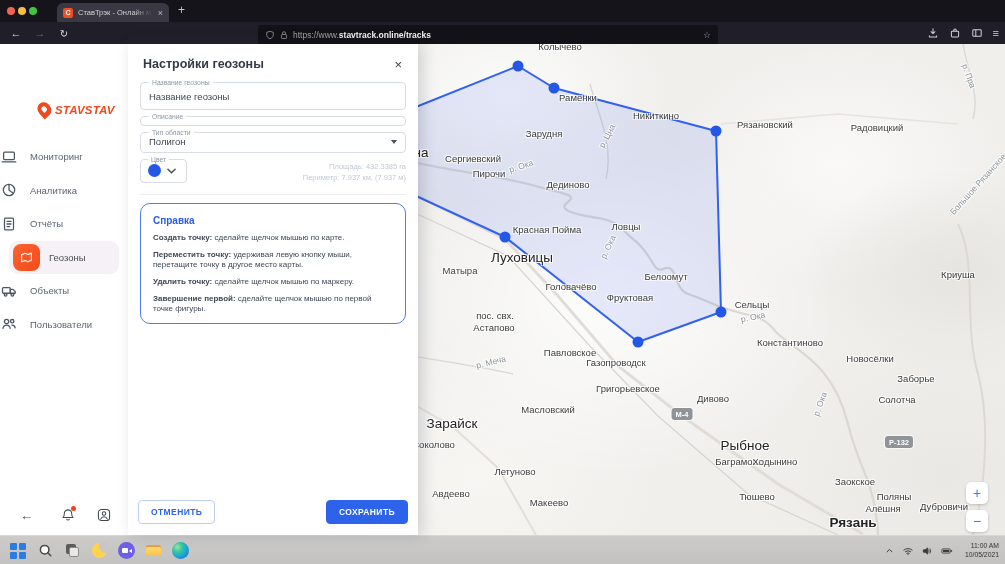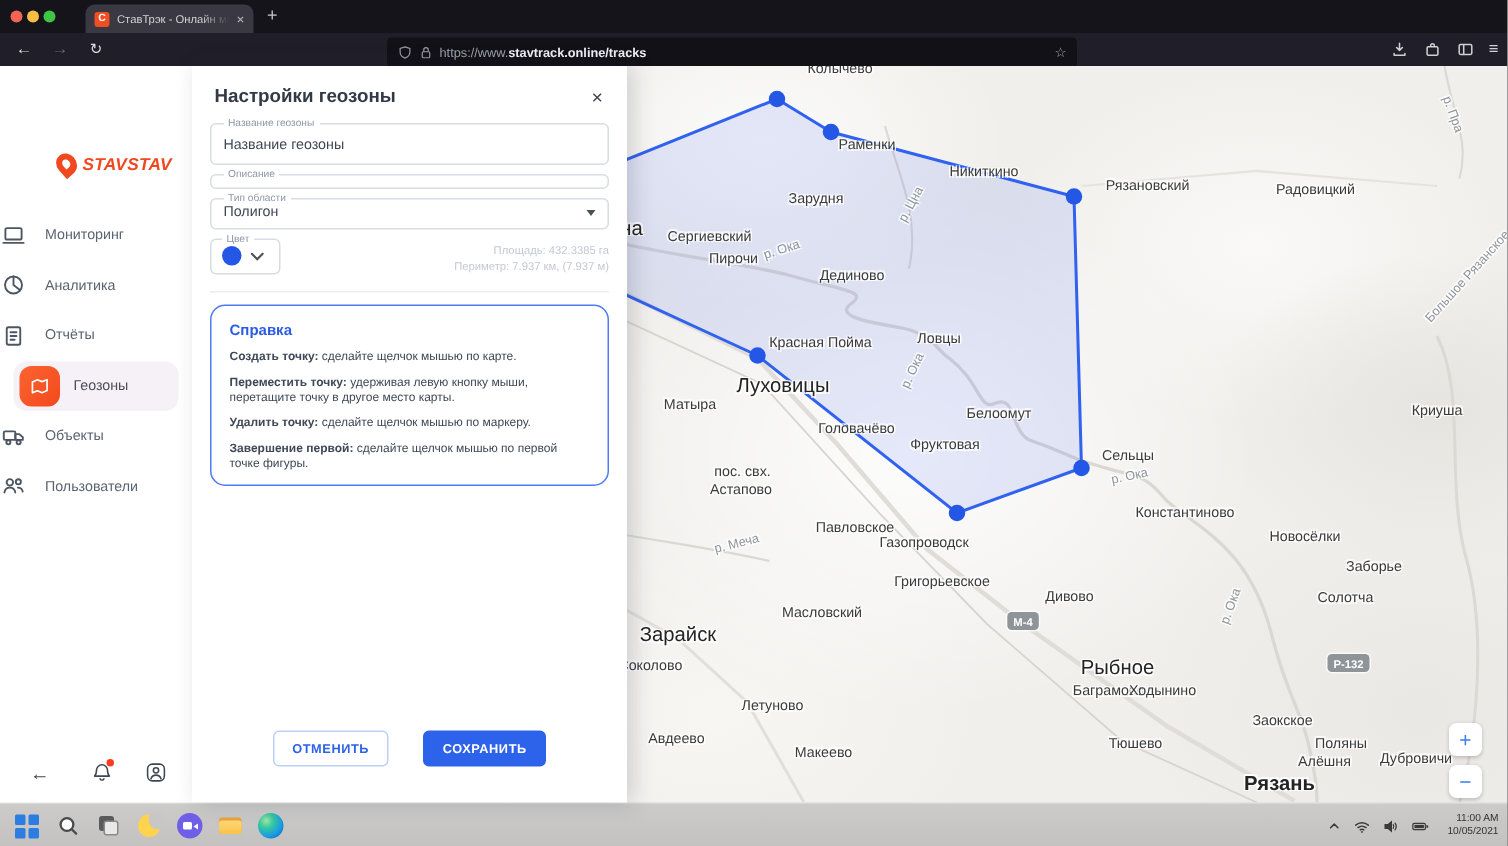--- a/index.html
+++ b/index.html
@@ -88,21 +88,21 @@
   .color-inner { display:flex; align-items:center; padding:0 7px; gap:6px; }
   .color-dot { width:13px; height:13px; border-radius:50%; background:#2457e6; }
   .color-chev svg { display:block; width:9px; height:6px; fill:none; stroke:#4a5158; stroke-width:1.6; stroke-linecap:round; }
   .stats { margin-left:auto; text-align:right; font-size:7.5px; color:#c3c9d3; line-height:10.5px; padding-top:9px; }
   .divider { border-top:1px solid #ededf0; margin-top:11px; }
   .help { margin:8px 12px 0; border:1.5px solid #4d7bf3; border-radius:10px; padding:7px 12px 9px; }
   .help-title { color:#2c5ce5; font-size:10px; font-weight:bold; margin:4px 0 2px; }
   .help p { font-size:8px; color:#3e4856; line-height:10px; margin-top:7px; }
   .help b { font-weight:bold; }
   .panel-spacer { flex:1; }
-  .actions { display:flex; justify-content:center; gap:23px; margin:0 10px 24px; }
+  .actions { display:flex; justify-content:space-between; gap:23px; margin:0 10px 11px; }
   .btn { border-radius:4px; padding:6px 12px; font-size:8.5px; font-weight:bold; letter-spacing:.4px;
          font-family:inherit; cursor:pointer; }
   .btn-outline { background:#fff; border:1px solid #bcd0f7; color:#2d63ea; }
   .btn-primary { background:#2d63ea; border:1px solid #2d63ea; color:#fff; }
 
   
   .map { position:absolute; left:418px; top:44px; width:587px; height:491px; overflow:hidden;
          background:
           radial-gradient(220px 150px at 540px 230px, #e6e4e0 0%, rgba(230,228,224,0) 70%),
           radial-gradient(280px 220px at 530px 430px, #eae8e4 0%, rgba(234,232,228,0) 70%),

